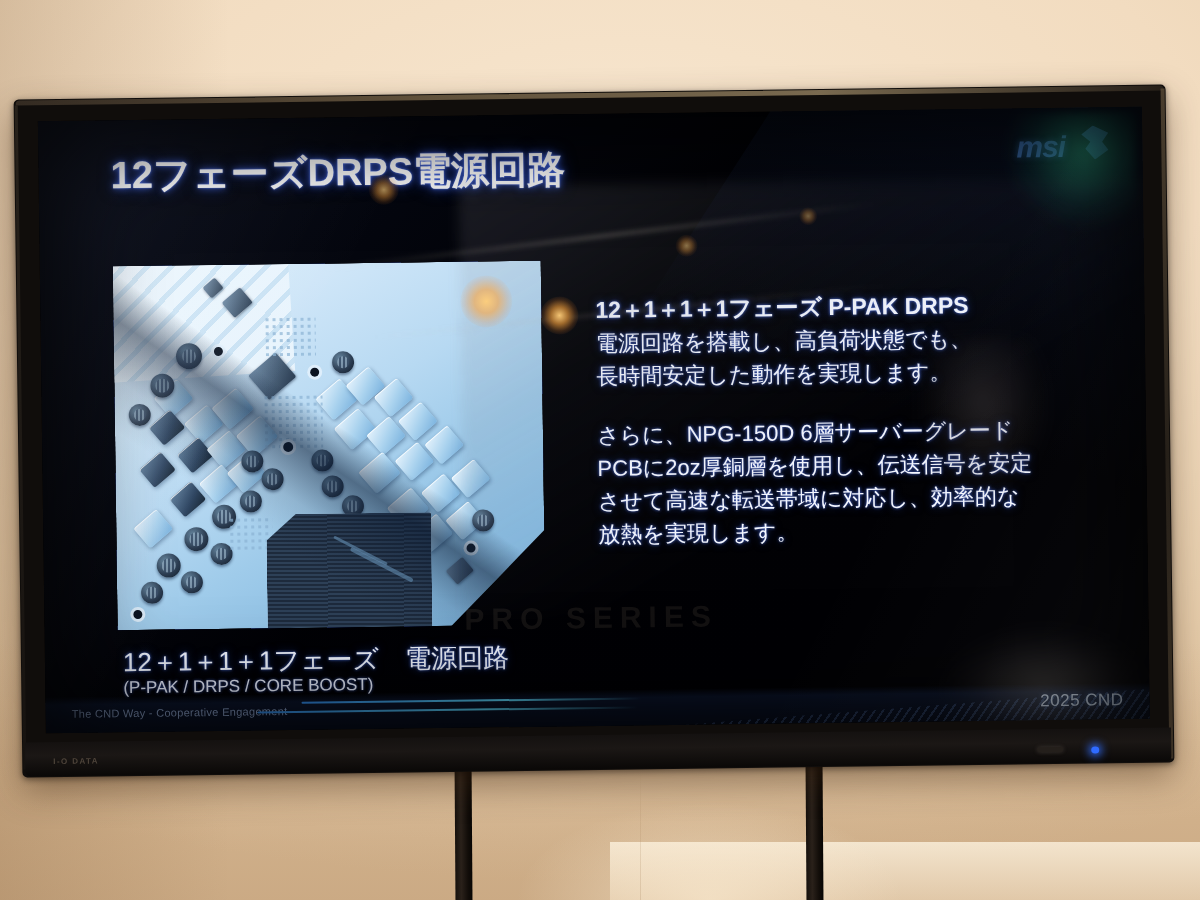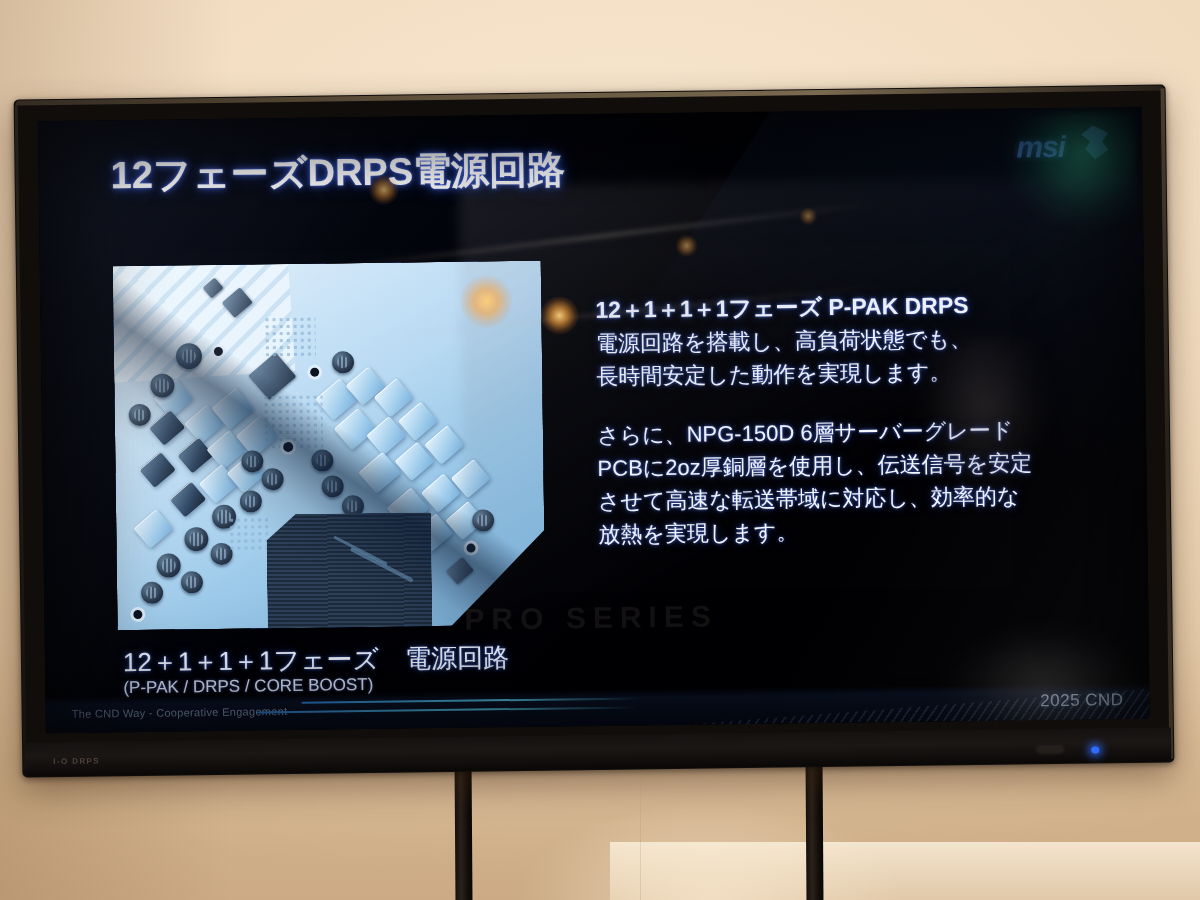--- a/index.html
+++ b/index.html
@@ -195,21 +195,21 @@
 <div id="pole-left" class="stand-pole"></div>
 <div id="pole-right" class="stand-pole"></div>
 <div id="stand-top-bar"></div>
 
 <div id="tv">
   <div id="tv-body"></div>
   <div id="tv-bezel-top-hl"></div>
   <div id="tv-bezel-right-hl"></div>
   <div id="tv-bezel-left-hl"></div>
   <div id="tv-bezel-bottom">
-    <div id="tv-brand">I-O DRPS</div>
+    <div id="tv-brand">I-O DATA</div>
     <div id="tv-sensor"></div>
     <div id="tv-led"></div>
   </div>
 
   <div id="screen">
     <div id="slide">
 
       <div id="slide-bg-1"></div>
       <div id="slide-bg-2"></div>
       <div id="watermark">PRO SERIES</div>

